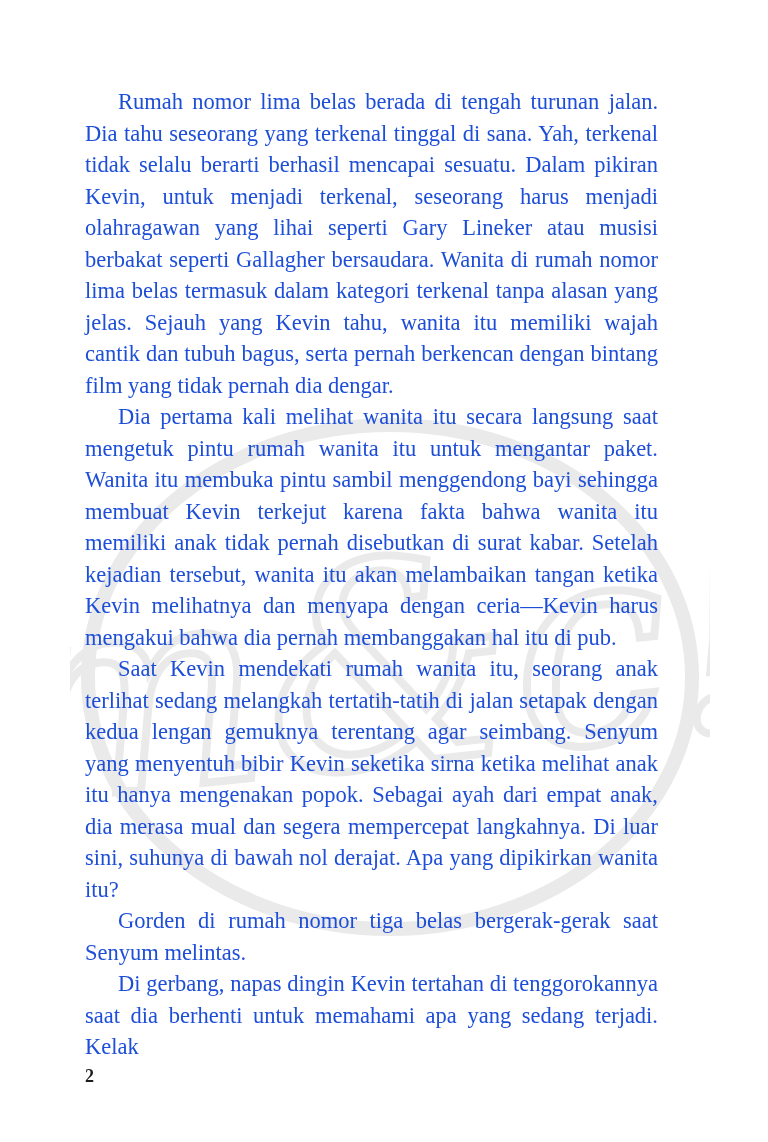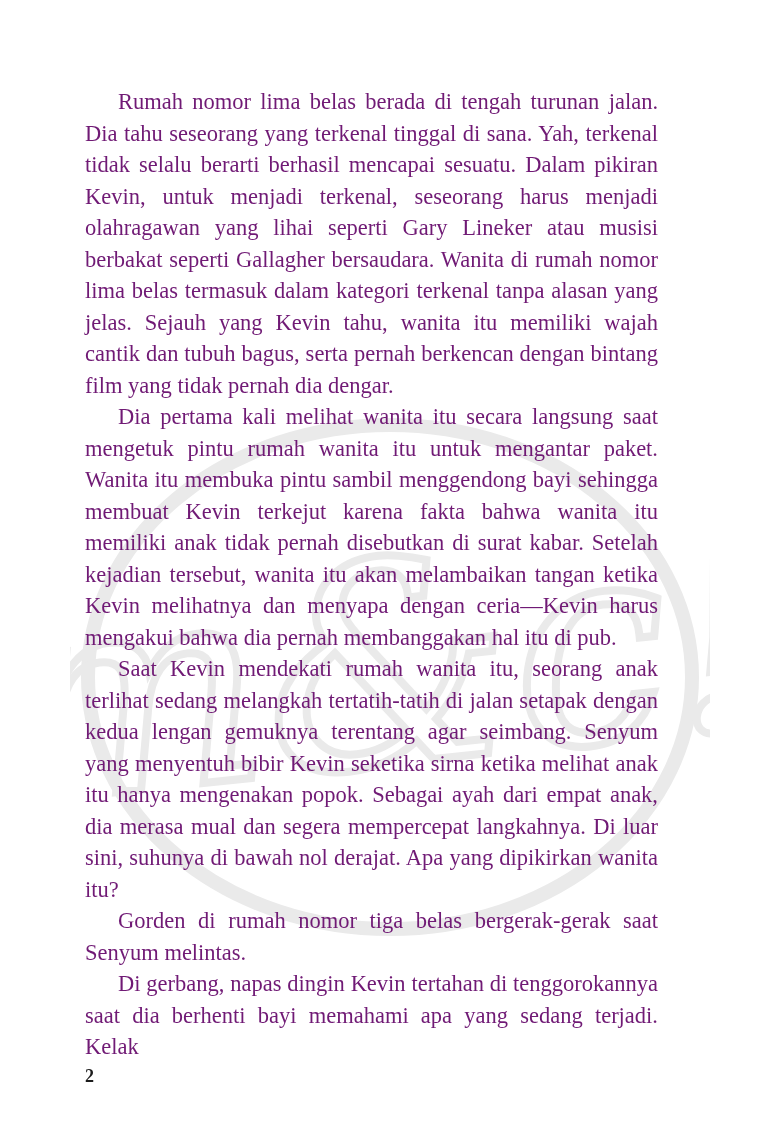--- a/index.html
+++ b/index.html
@@ -21,21 +21,21 @@
     top: 395px;
     width: 640px;
     height: 555px;
     pointer-events: none;
   }
   .text-block {
     position: absolute;
     left: 85px;
     top: 86px;
     width: 573px;
-    color: #701a75;
+    color: #1d4ed8;
     font-size: 22.5px;
     line-height: 31.5px;
     text-align: justify;
   }
   .text-block p {
     margin: 0;
     padding: 0;
     text-indent: 33px;
   }
   .page-number {
@@ -56,18 +56,18 @@
   <svg class="watermark" viewBox="0 0 640 555" xmlns="http://www.w3.org/2000/svg" aria-hidden="true">
     <ellipse cx="320" cy="282" rx="302" ry="252" fill="none" stroke="#eaeaea" stroke-width="14"></ellipse>
     <text x="320" y="368" text-anchor="middle" font-family="DejaVu Serif, serif" font-style="italic" font-size="280" fill="none" stroke="#eaeaea" stroke-width="8" transform="rotate(-6 320 282)">m&amp;c!</text>
   </svg>
 
   <div class="text-block">
       <p>Rumah nomor lima belas berada di tengah turunan jalan. Dia tahu seseorang yang terkenal tinggal di sana. Yah, terkenal tidak selalu berarti berhasil mencapai sesuatu. Dalam pikiran Kevin, untuk menjadi terkenal, seseorang harus menjadi olahragawan yang lihai seperti Gary Lineker atau musisi berbakat seperti Gallagher bersaudara. Wanita di rumah nomor lima belas termasuk dalam kategori terkenal tanpa alasan yang jelas. Sejauh yang Kevin tahu, wanita itu memiliki wajah cantik dan tubuh bagus, serta pernah berkencan dengan bintang film yang tidak pernah dia dengar.</p>
       <p>Dia pertama kali melihat wanita itu secara langsung saat mengetuk pintu rumah wanita itu untuk mengantar paket. Wanita itu membuka pintu sambil menggendong bayi sehingga membuat Kevin terkejut karena fakta bahwa wanita itu memiliki anak tidak pernah disebutkan di surat kabar. Setelah kejadian tersebut, wanita itu akan melambaikan tangan ketika Kevin melihatnya dan menyapa dengan ceria—Kevin harus mengakui bahwa dia pernah membanggakan hal itu di pub.</p>
       <p>Saat Kevin mendekati rumah wanita itu, seorang anak terlihat sedang melangkah tertatih-tatih di jalan setapak dengan kedua lengan gemuknya terentang agar seimbang. Senyum yang menyentuh bibir Kevin seketika sirna ketika melihat anak itu hanya mengenakan popok. Sebagai ayah dari empat anak, dia merasa mual dan segera mempercepat langkahnya. Di luar sini, suhunya di bawah nol derajat. Apa yang dipikirkan wanita itu?</p>
       <p>Gorden di rumah nomor tiga belas bergerak-gerak saat Senyum melintas.</p>
-      <p>Di gerbang, napas dingin Kevin tertahan di tenggorokannya saat dia berhenti bayi memahami apa yang sedang terjadi. Kelak</p>
+      <p>Di gerbang, napas dingin Kevin tertahan di tenggorokannya saat dia berhenti untuk memahami apa yang sedang terjadi. Kelak</p>
     </div>
 
   <div class="page-number">2</div>
 
 </div>
 
 </body></html>

